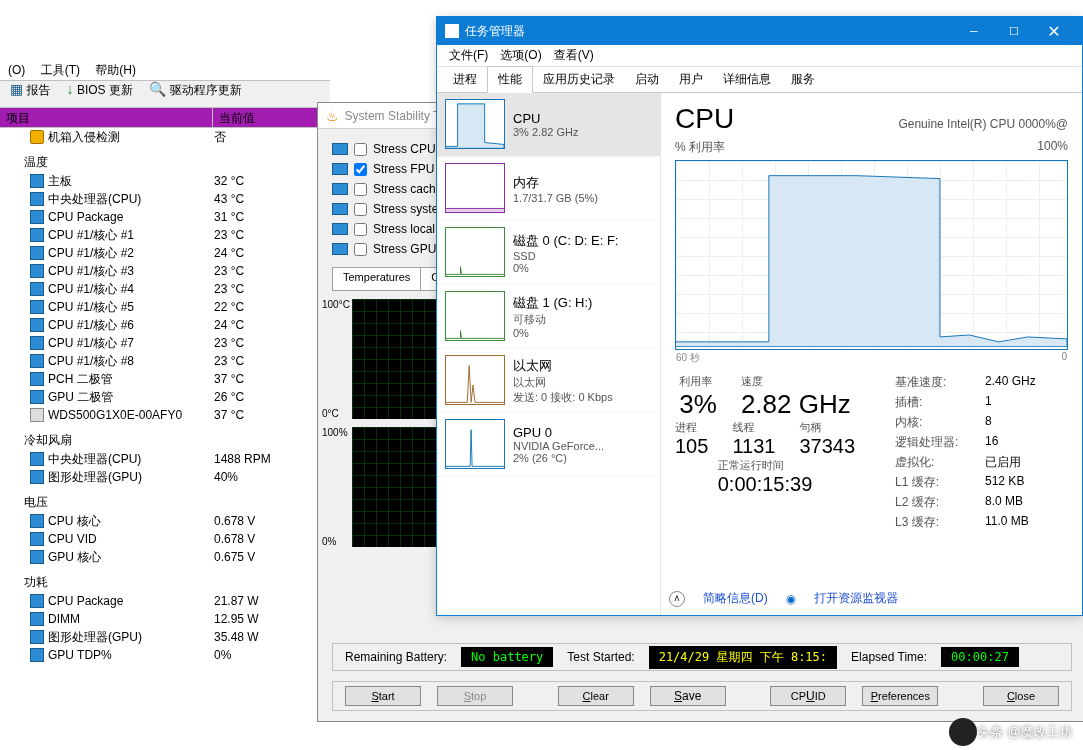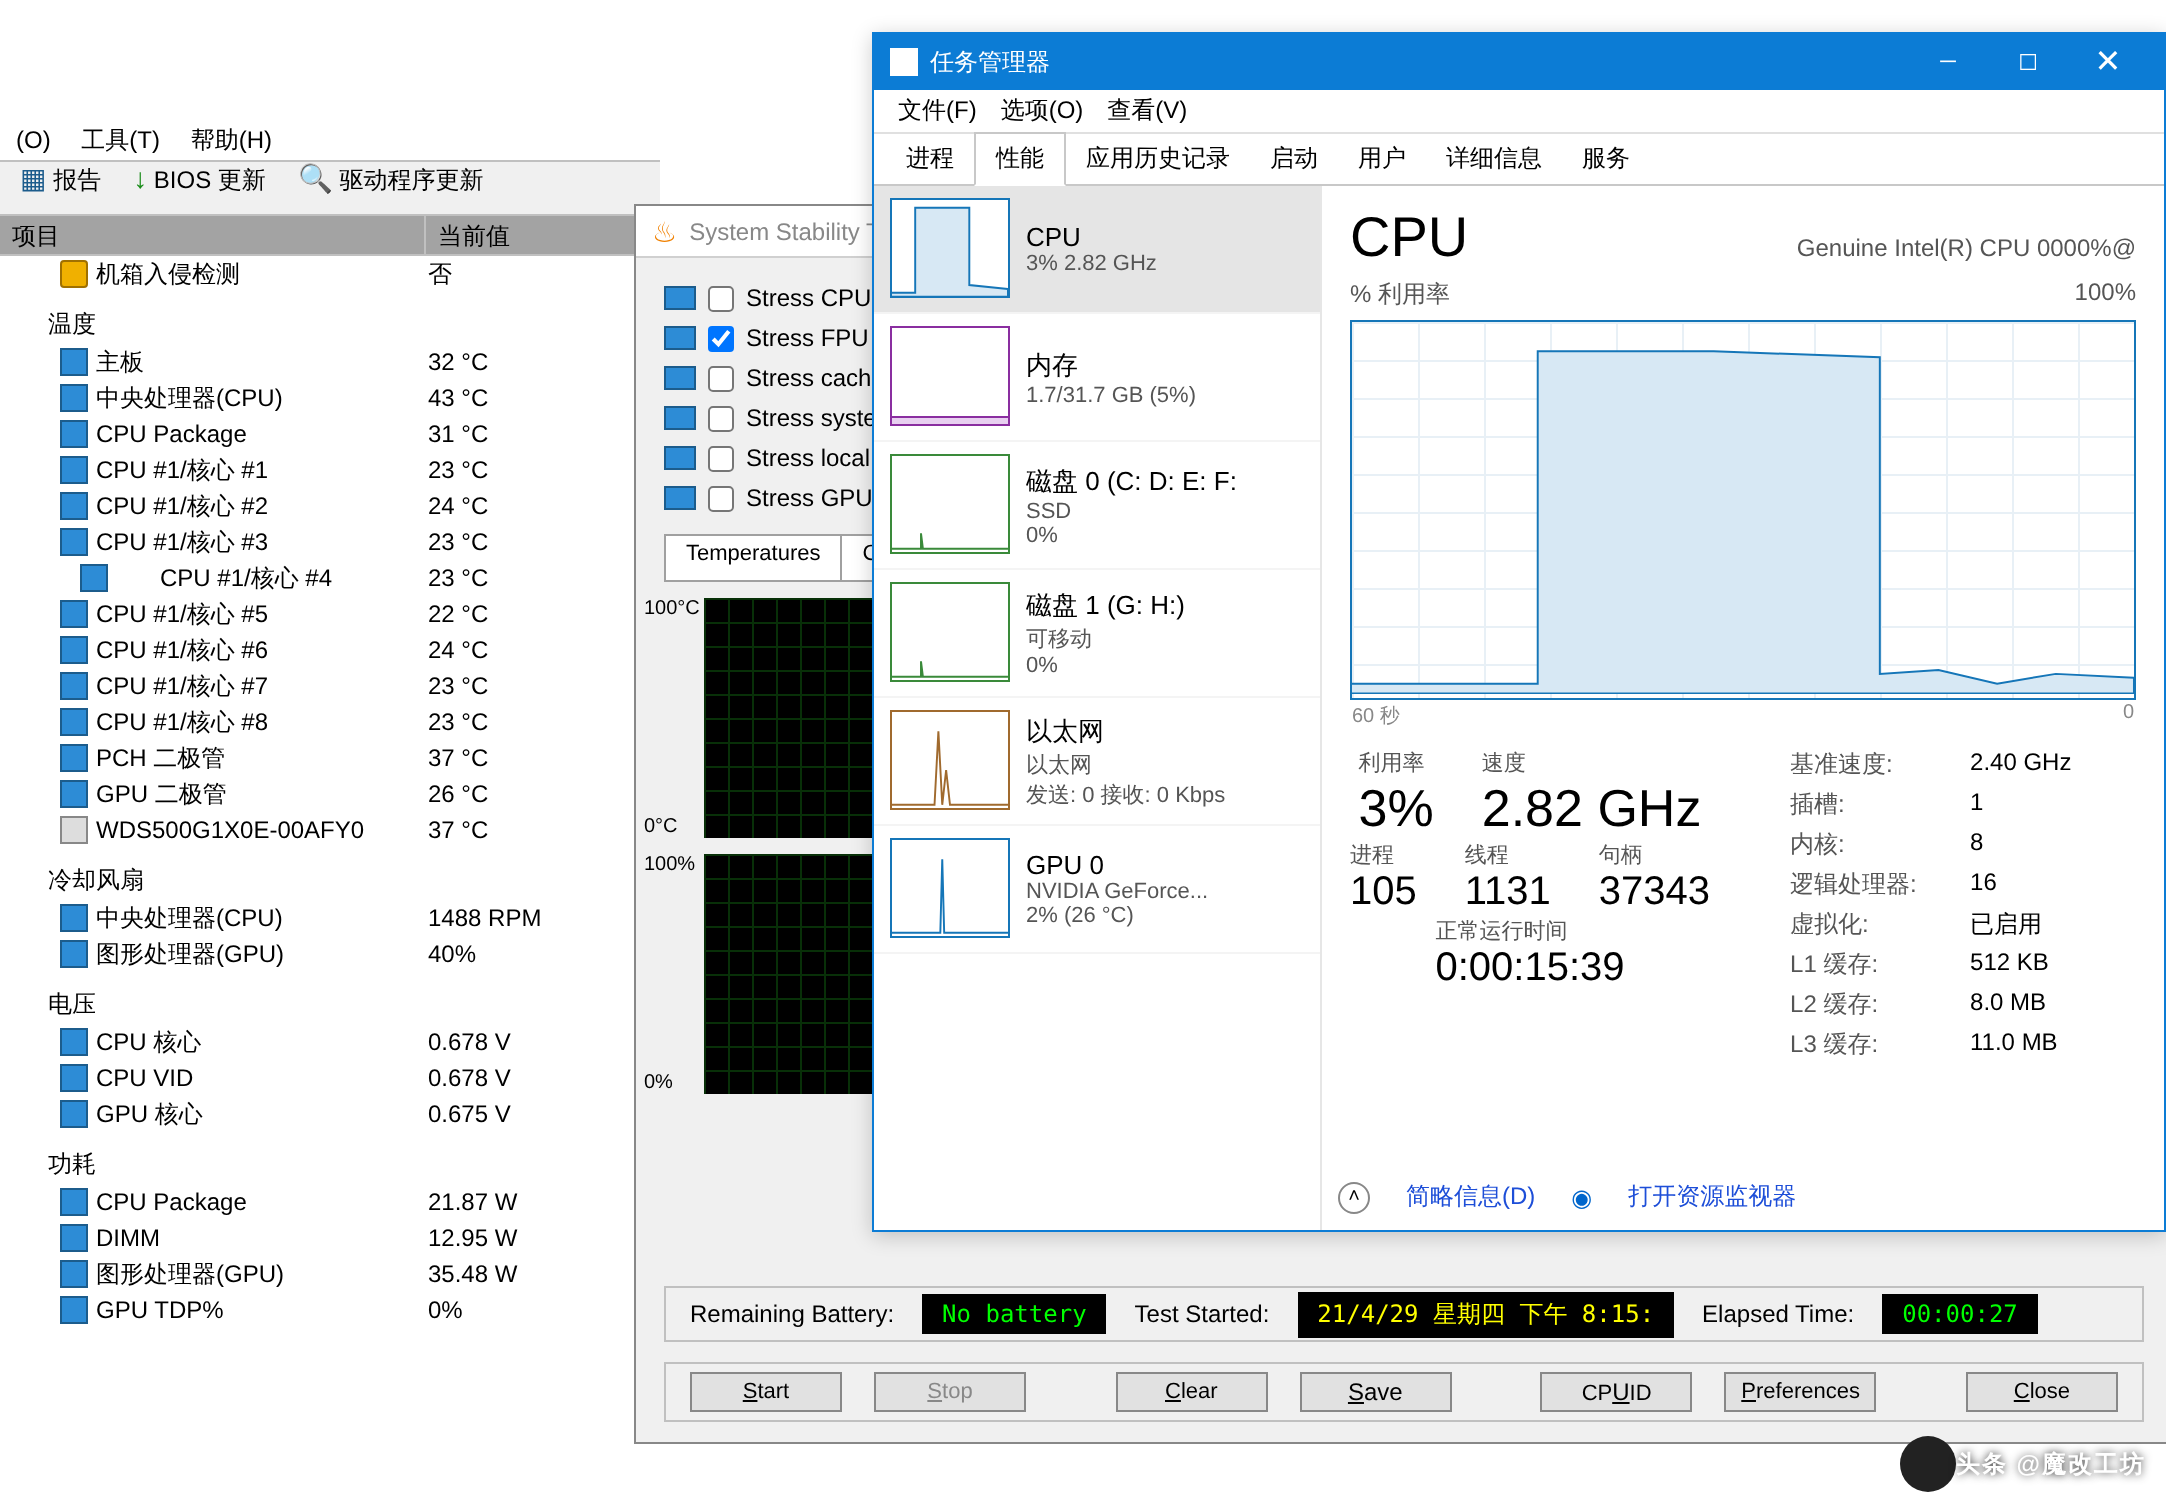--- a/index.html
+++ b/index.html
@@ -1,20 +1,20 @@
 <!DOCTYPE html>
 <html><head>
 <meta charset="utf-8">
 <style>
 * { box-sizing: border-box; margin: 0; padding: 0; font-family: "Segoe UI", "Microsoft YaHei", Tahoma, sans-serif; font-size: 12px; }
 body { background: #fff; width: 1083px; height: 750px; overflow: hidden; position: relative; }
 .hwinfo-menubar { position: absolute; left: 0; top: 58px; width: 330px; padding: 4px 8px; color: #000; }
 .hwinfo-menubar span { margin-right: 12px; }
 .hwinfo-toolbar { position: absolute; left: 0; top: 80px; width: 330px; height: 28px; border-top: 1px solid #c0c0c0; border-bottom: 1px solid #c0c0c0; background: #f0f0f0; display: flex; align-items: flex-start; padding: 0 10px; gap: 16px; }
-.hwinfo-header { position: absolute; left: 0; top: 108px; width: 330px; height: 20px; border-bottom: 1px solid #c0c0c0; background: #a3a3a3; display: flex; font-size: 12px; }
+.hwinfo-header { position: absolute; left: 0; top: 108px; width: 330px; height: 20px; border-bottom: 1px solid #c0c0c0; background: #a21caf; display: flex; font-size: 12px; }
 .hwinfo-header .col1 { width: 213px; padding-left: 6px; line-height: 20px; border-right: 1px solid #c0c0c0; }
 .hwinfo-header .col2 { flex: 1; padding-left: 6px; line-height: 20px; }
 .hwinfo-tree { position: absolute; left: 0; top: 128px; width: 330px; padding-bottom: 6px; overflow: hidden; }
 .hw-row { display: flex; align-items: center; height: 18px; }
 .hw-row .ic { width: 14px; height: 14px; margin-right: 4px; background: #2d8cd6; border: 1px solid #1c5c8c; flex-shrink: 0; }
 .hw-row .ic.shield { background: #f0b000; border-color: #a07000; border-radius: 2px; }
 .hw-row .ic.drive { background: #ddd; border-color: #888; }
 .hw-row .lbl { flex: 0 0 auto; }
 .hw-row .val { position: absolute; left: 214px; }
 .hw-cat { display: flex; align-items: center; height: 20px; padding-left: 6px; }
@@ -88,21 +88,21 @@
 .st-block .k { font-size: 11px; color: #555; }
 .st-block .v { font-size: 20px; }
 .st-block .v.lg { font-size: 26px; }
 .tm-stats-right { display: grid; grid-template-columns: 70px auto; row-gap: 3px; column-gap: 20px; font-size: 11px; }
 .tm-stats-right .k { color: #555; }
 
 .tm-bottom { position: absolute; left: 8px; bottom: 8px; display: flex; align-items: center; gap: 18px; font-size: 12px; }
 .tm-bottom .link { color: #1d4ed8; }
 .chev { border: 1px solid #888; border-radius: 50%; width: 16px; height: 16px; display: inline-flex; align-items: center; justify-content: center; font-size: 10px; }
 
-.watermark { position: absolute; right: 10px; bottom: 4px; color: #fff; font-size: 22px; font-weight: bold; text-shadow: 0 0 4px rgba(0,0,0,0.8); letter-spacing: 1px; display: flex; align-items: center; gap: 0; }
+.watermark { position: absolute; right: 10px; bottom: 4px; color: #fff; font-size: 22px; font-weight: normal; text-shadow: 0 0 4px rgba(0,0,0,0.8); letter-spacing: 1px; display: flex; align-items: center; gap: 0; }
 .watermark .av { width: 28px; height: 28px; background: #222; border-radius: 50%; display: inline-block; }
 </style>
 </head>
 <body>
 
 <div class="hwinfo-menubar">
   <span>(O)</span>
   <span>工具(T)</span>
   <span>帮助(H)</span>
 </div>
@@ -149,21 +149,21 @@
     <div class="hw-row" style="padding-left: 30px;">
       <span class="ic "></span>
       <span class="lbl">CPU #1/核心 #2</span>
       <span class="val">24 °C</span>
     </div>
     <div class="hw-row" style="padding-left: 30px;">
       <span class="ic "></span>
       <span class="lbl">CPU #1/核心 #3</span>
       <span class="val">23 °C</span>
     </div>
-    <div class="hw-row" style="padding-left: 40px; gap: 22px;">
+    <div class="hw-row" style="padding-left: 30px;">
       <span class="ic "></span>
       <span class="lbl">CPU #1/核心 #4</span>
       <span class="val">23 °C</span>
     </div>
     <div class="hw-row" style="padding-left: 30px;">
       <span class="ic "></span>
       <span class="lbl">CPU #1/核心 #5</span>
       <span class="val">22 °C</span>
     </div>
     <div class="hw-row" style="padding-left: 30px;">

